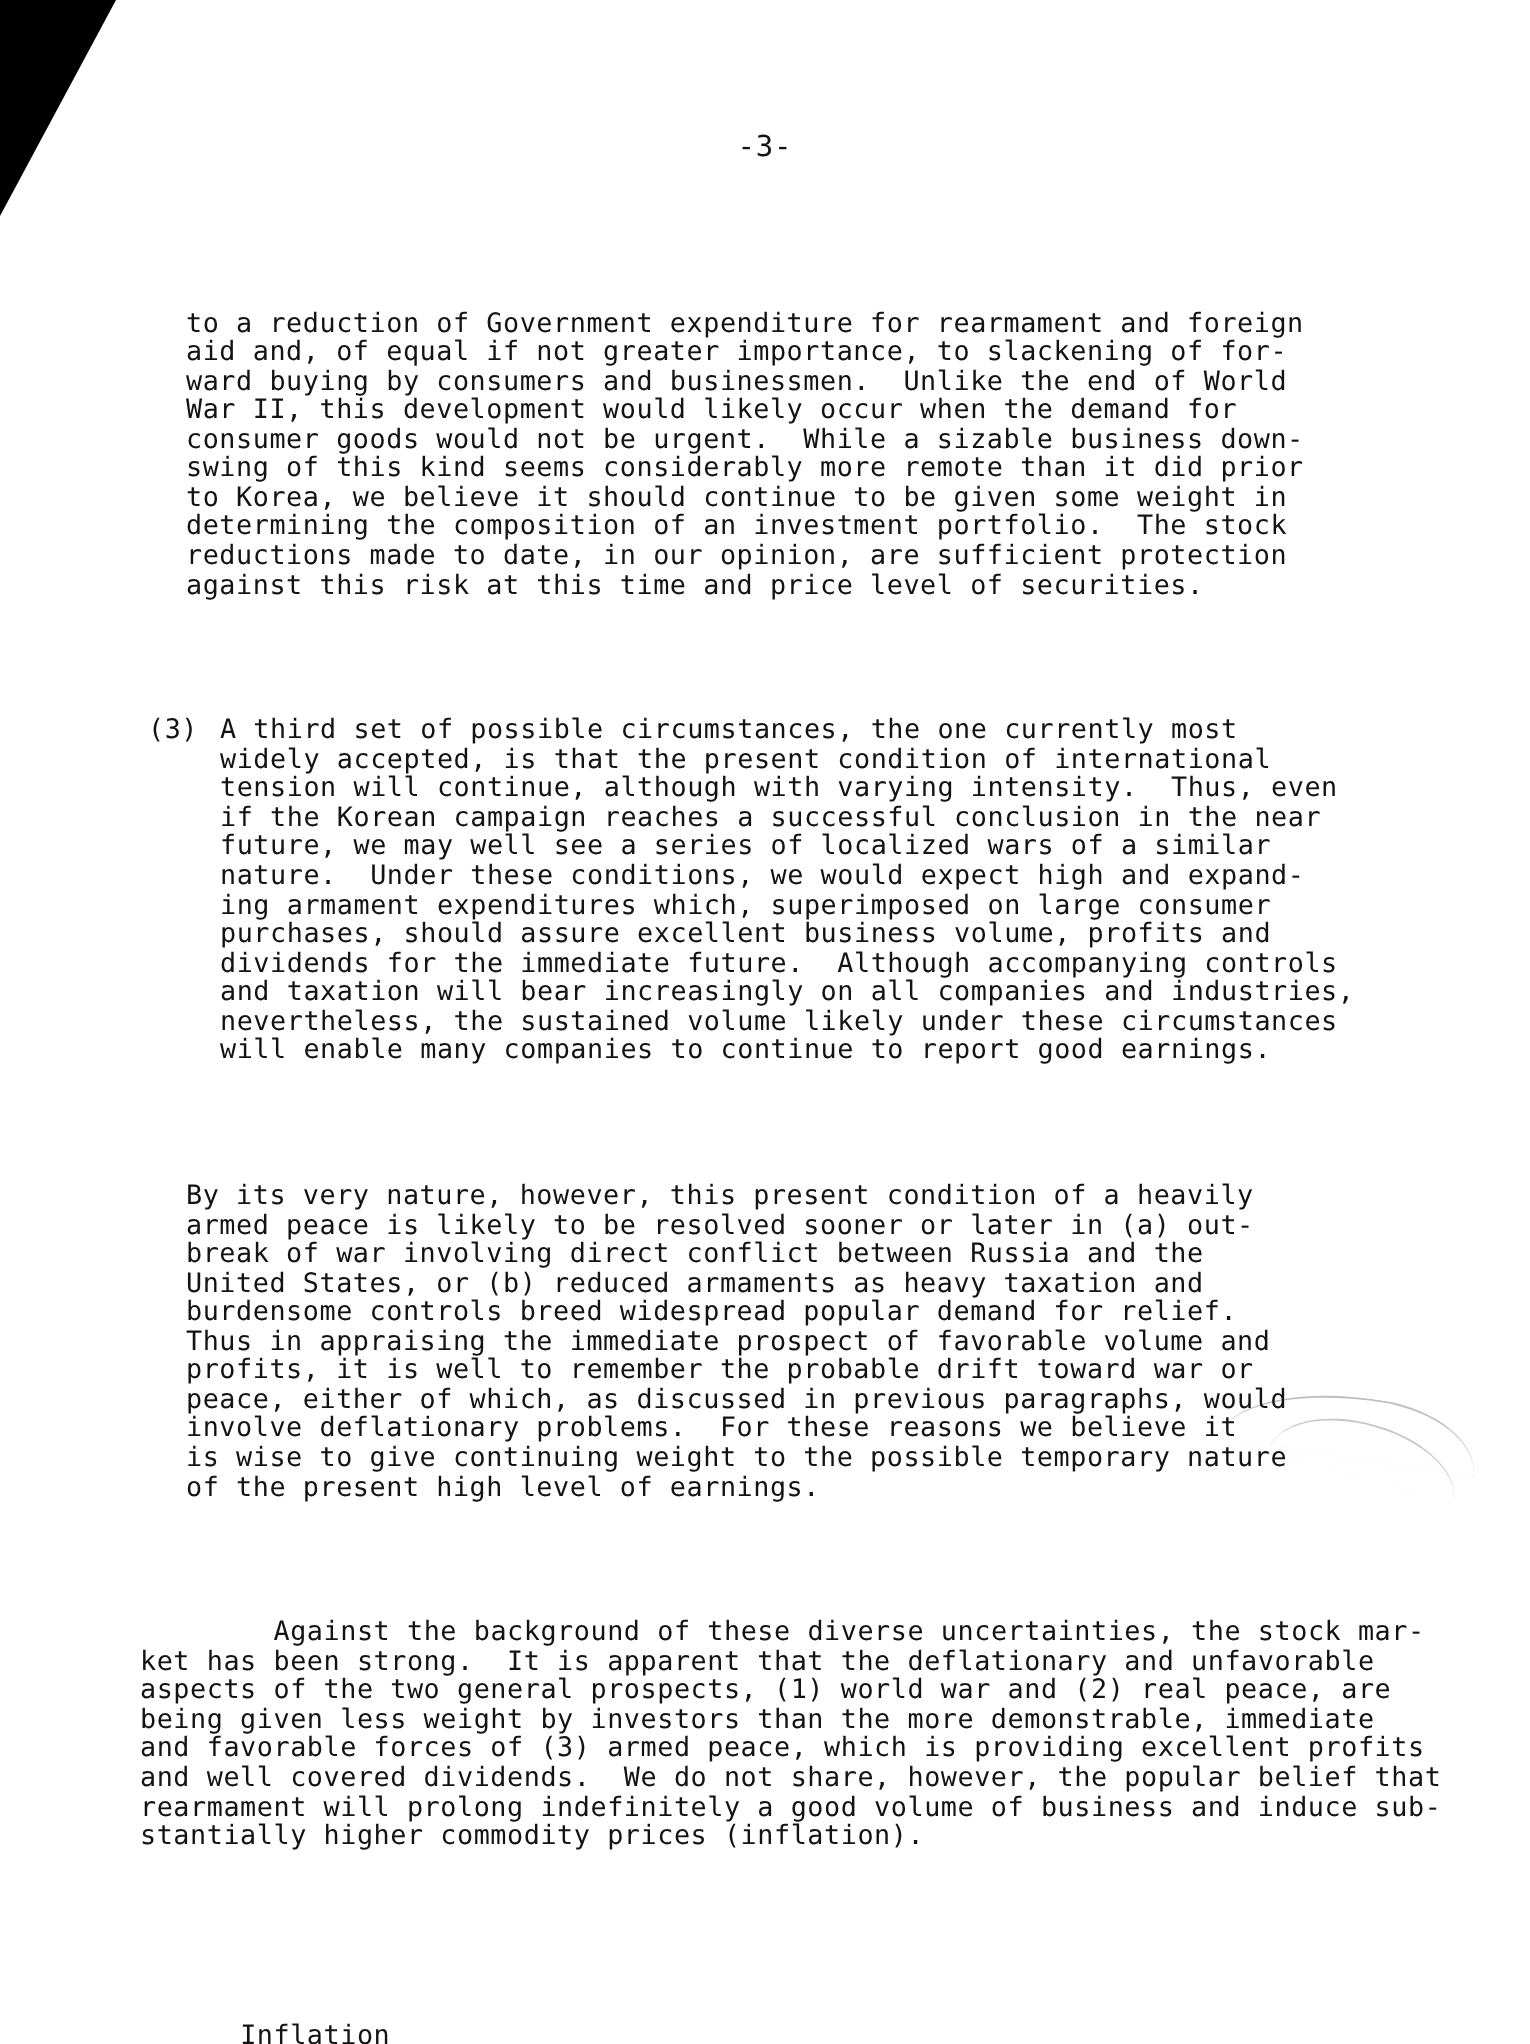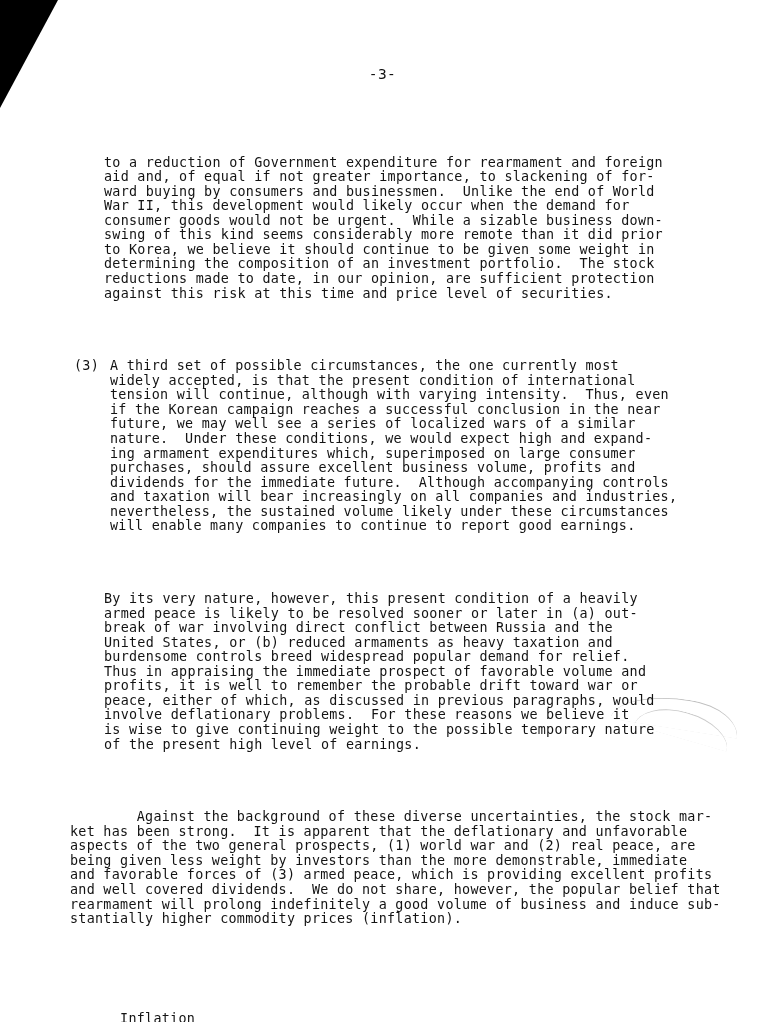--- a/index.html
+++ b/index.html
@@ -100,21 +100,21 @@
   .para {
     margin: 0;
     white-space: pre-wrap;
   }
   .para + .para {
     margin-top: 14.55px;
   }
 
   
   .para.indented {
-    margin-left: 34px;
+    margin-left: 23px;
   }
 
   
   .para.numbered {
     position: relative;
     margin-left: 40px;
   }
   .para.numbered .marker {
     position: absolute;
     left: -36px;

